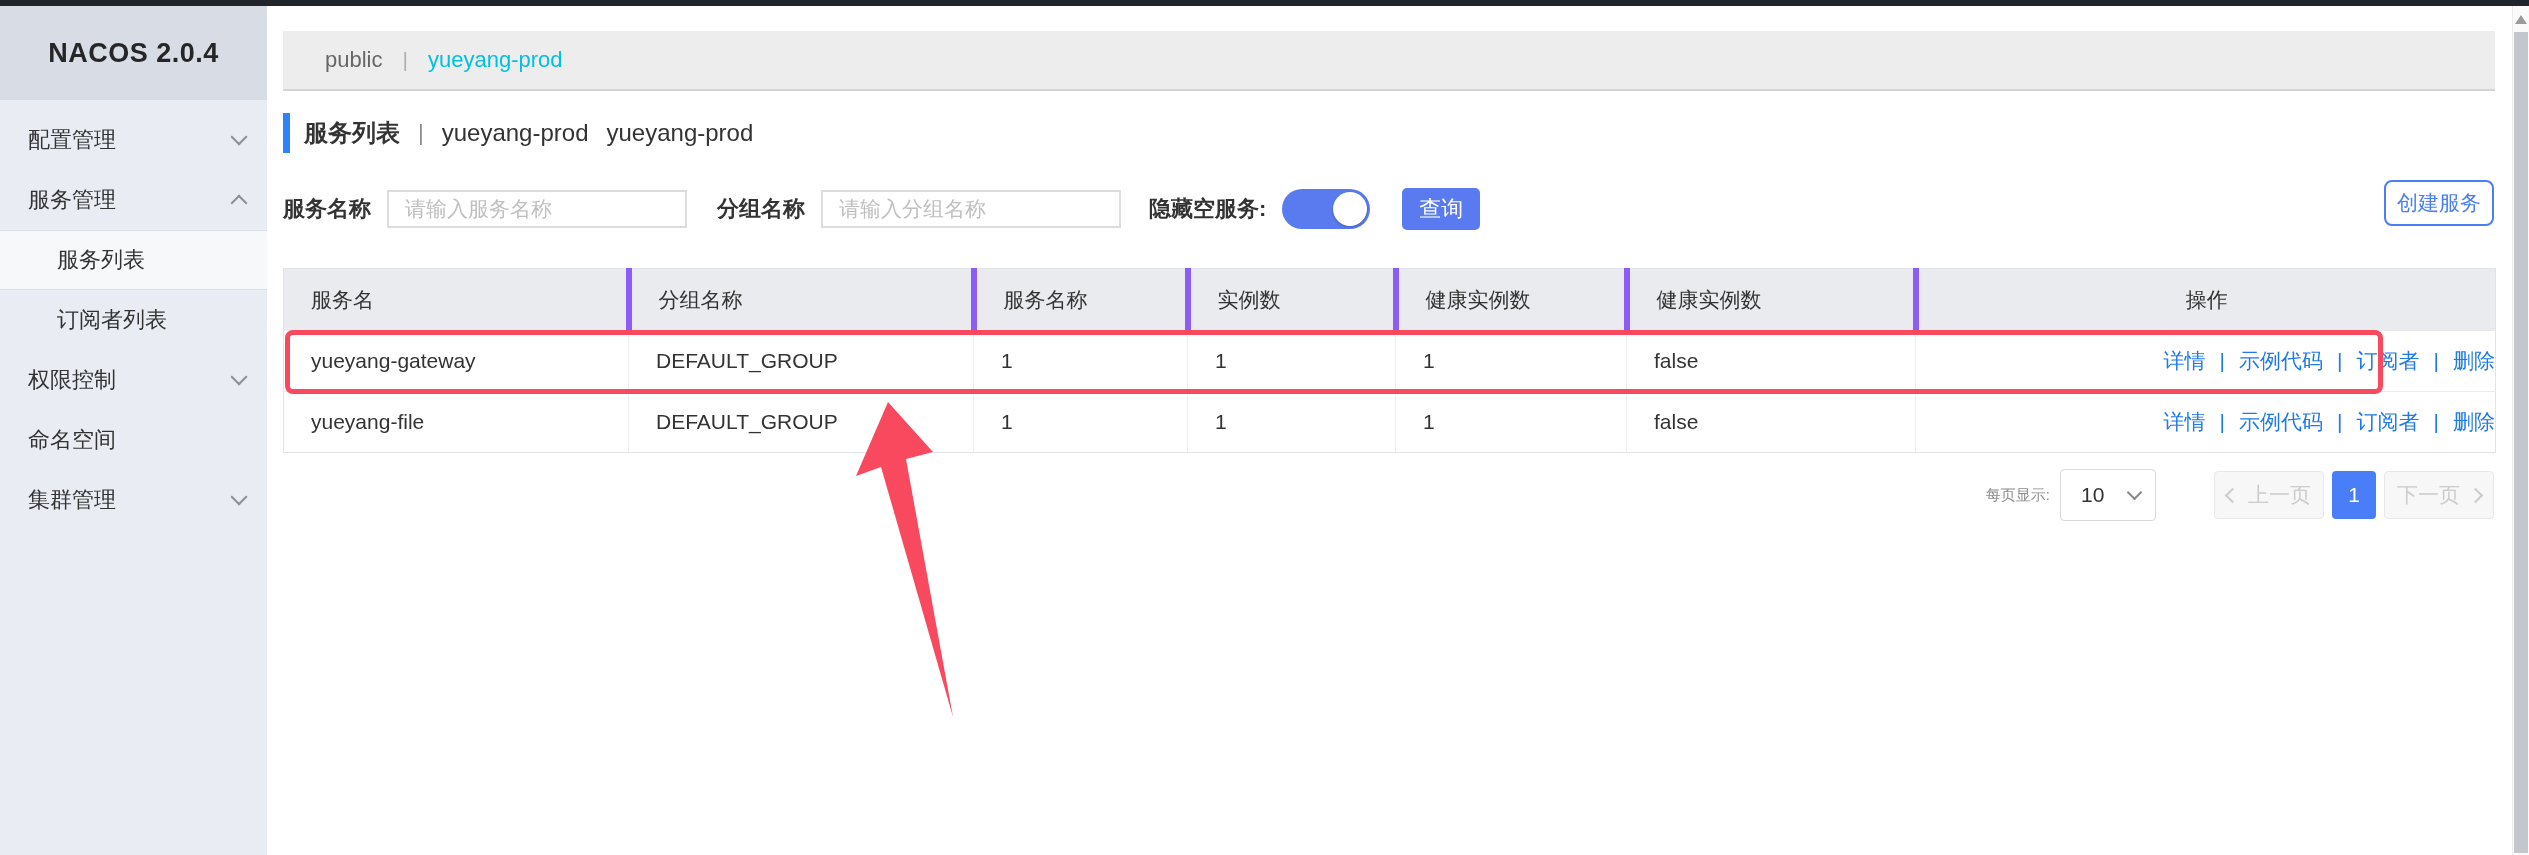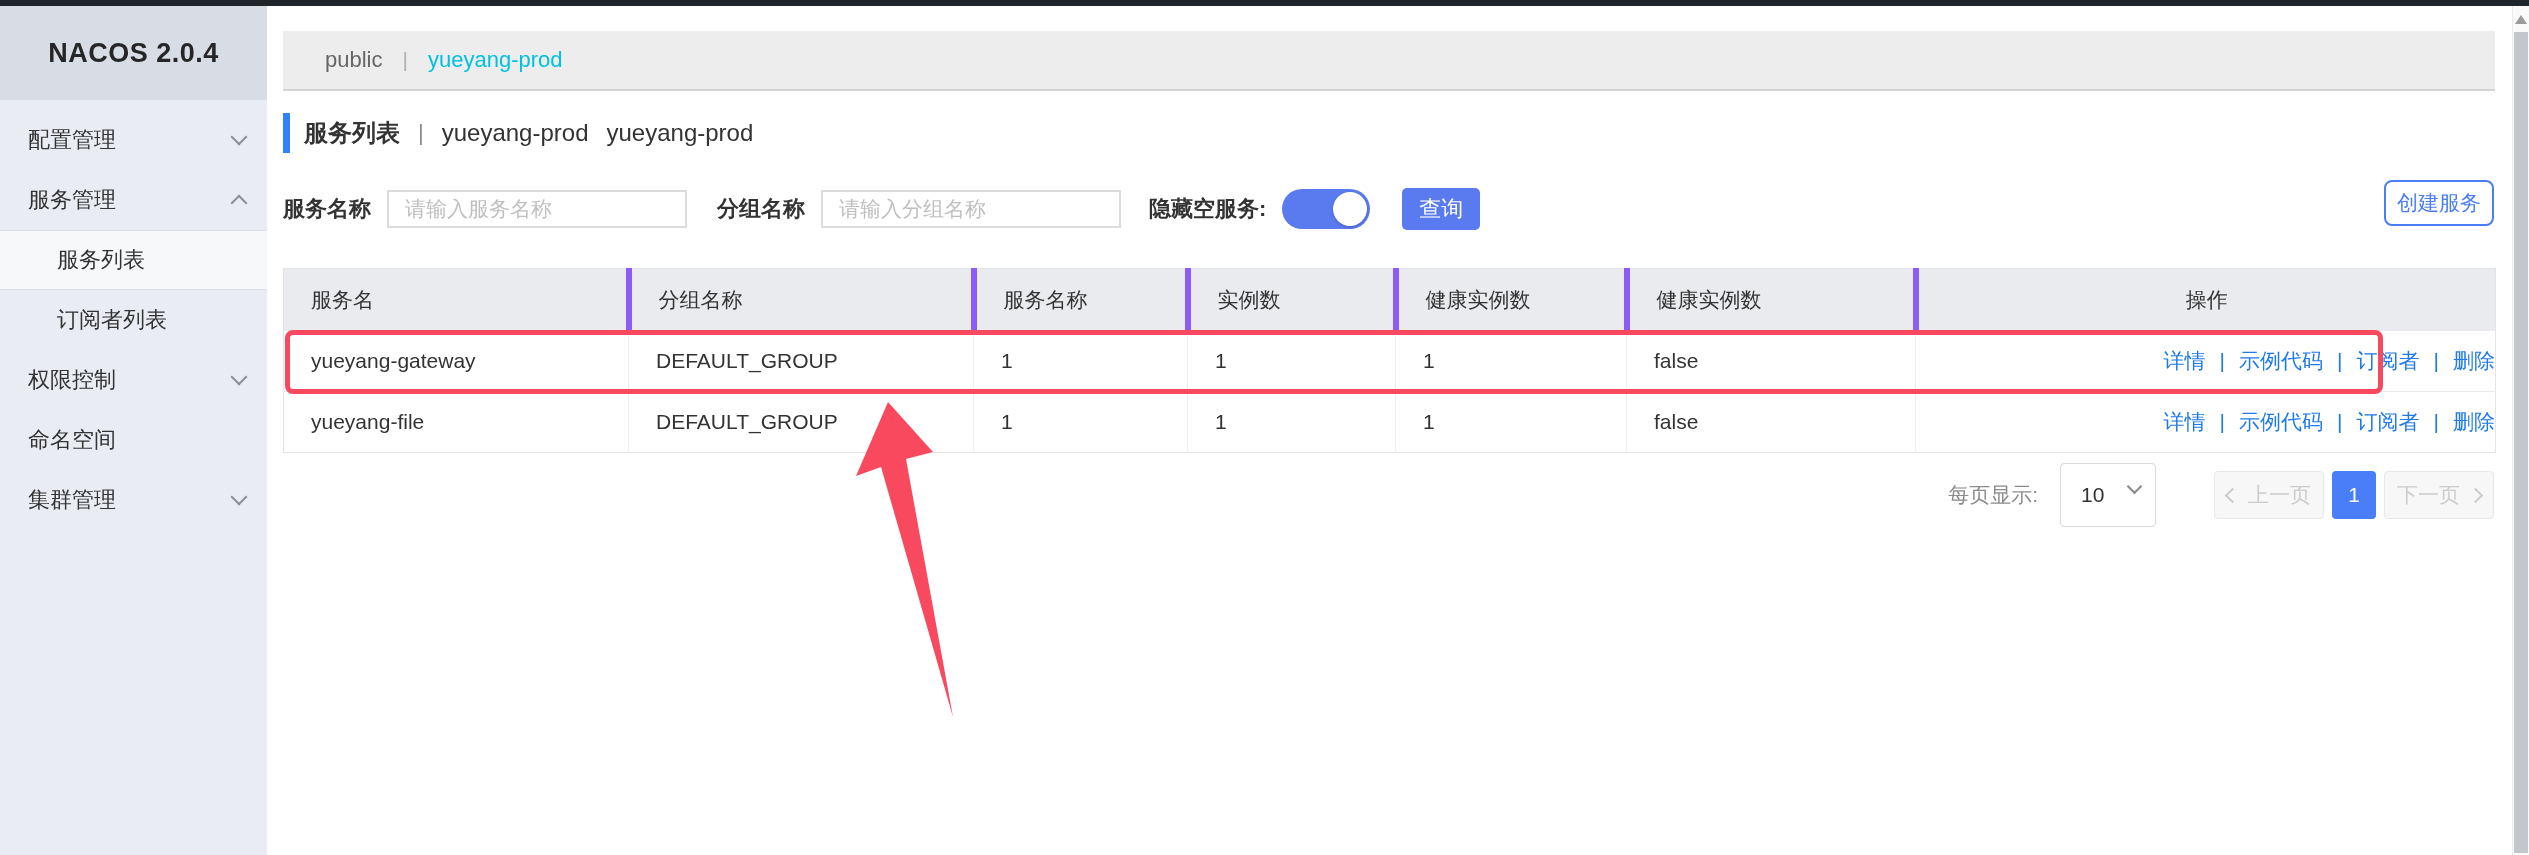--- a/index.html
+++ b/index.html
@@ -84,22 +84,22 @@
     height: 61px; background: #fff; font-size: 21px; color: #333;
     padding: 0 0 0 27px; border-top: 1px solid #e8eaed; border-right: 1px solid #eceef1;
   }
   .svc-table td:last-child { border-right: none; text-align: right; padding: 0; }
   .act-link { color: #1e7ae8; text-decoration: none; cursor: pointer; }
   .act-sep { color: #1e7ae8; margin: 0 14px; }
 
   
   .pagination { position: absolute; right: 35px; top: 464px; height: 50px;
     display: flex; align-items: center; }
-  .pg-label { font-size: 21px; color: #8c8c8c; margin-right: 22px; }
-  .pg-select { position: relative; width: 96px; height: 64px; border: 1px solid #d9d9d9;
+  .pg-label { font-size: 15px; color: #8c8c8c; margin-right: 10px; }
+  .pg-select { position: relative; width: 96px; height: 52px; border: 1px solid #d9d9d9;
     border-radius: 4px; background: #fff; display: flex; align-items: center;
     padding-left: 20px; font-size: 21px; color: #333; cursor: pointer; }
   .pg-select .chev-sm { position: absolute; right: 15px; top: 17px; width: 11px; height: 11px;
     border-right: 2px solid #888; border-bottom: 2px solid #888; transform: rotate(45deg); }
   .pg-sp { width: 58px; }
   .pg-btn { height: 48px; border-radius: 4px; font-size: 21px; display: flex;
     align-items: center; justify-content: center; cursor: pointer;
     font-family: "Liberation Sans", "DejaVu Sans", sans-serif; }
   .pg-btn.disabled { width: 110px; background: #f7f7f7; border: 1px solid #e8e8e8; color: #ccc; }
   .pg-cur { width: 44px; height: 48px; background: #4a7ef8; color: #fff; border: none;

